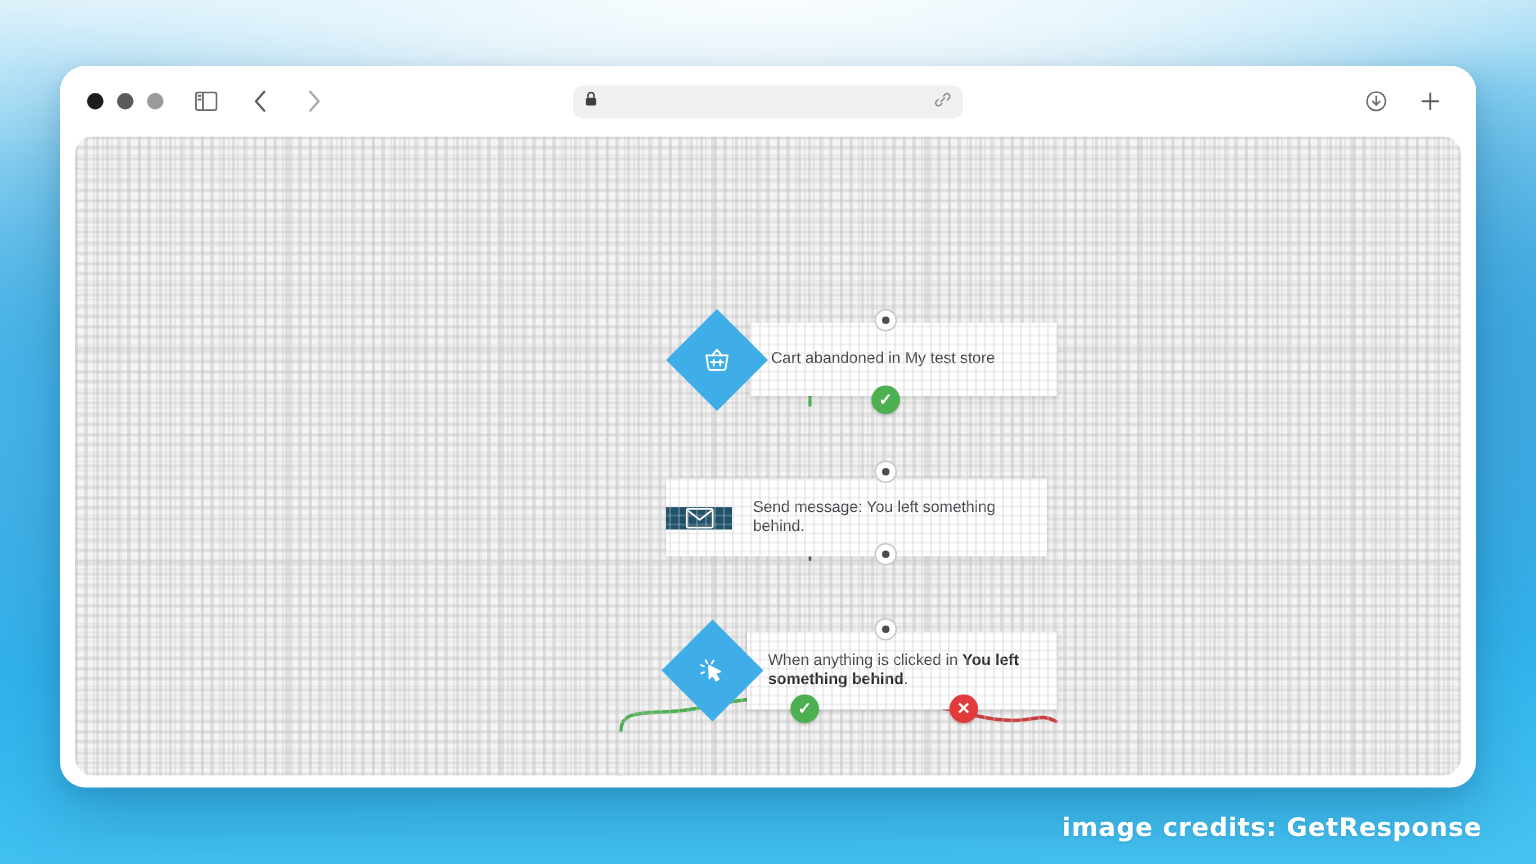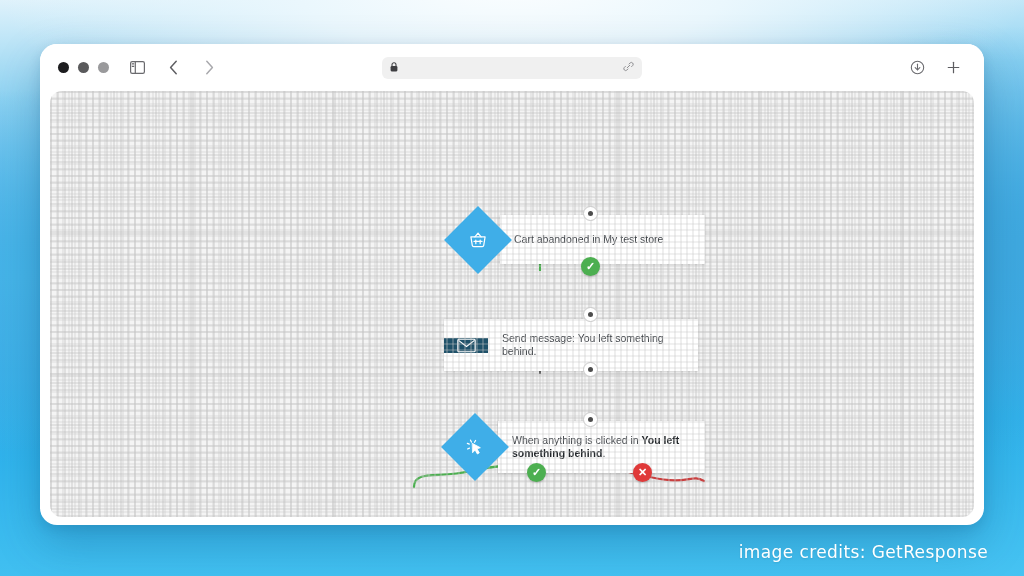--- a/index.html
+++ b/index.html
@@ -197,21 +197,21 @@
   .badge.no  { background: #E03A3A; }
 
   
   .watermark {
     position: absolute;
     right: 36px;
     bottom: 14px;
     color: #ffffff;
     font-family: "DejaVu Sans", sans-serif;
     font-size: 17px;
-    font-weight: normal;
+    font-weight: bold;
     letter-spacing: 0.4px;
     text-shadow: 0 1px 2px rgba(0,0,0,0.10);
   }
 </style>
 </head>
 <body>
 
 <div class="bg"></div>
 
 <div class="window">

